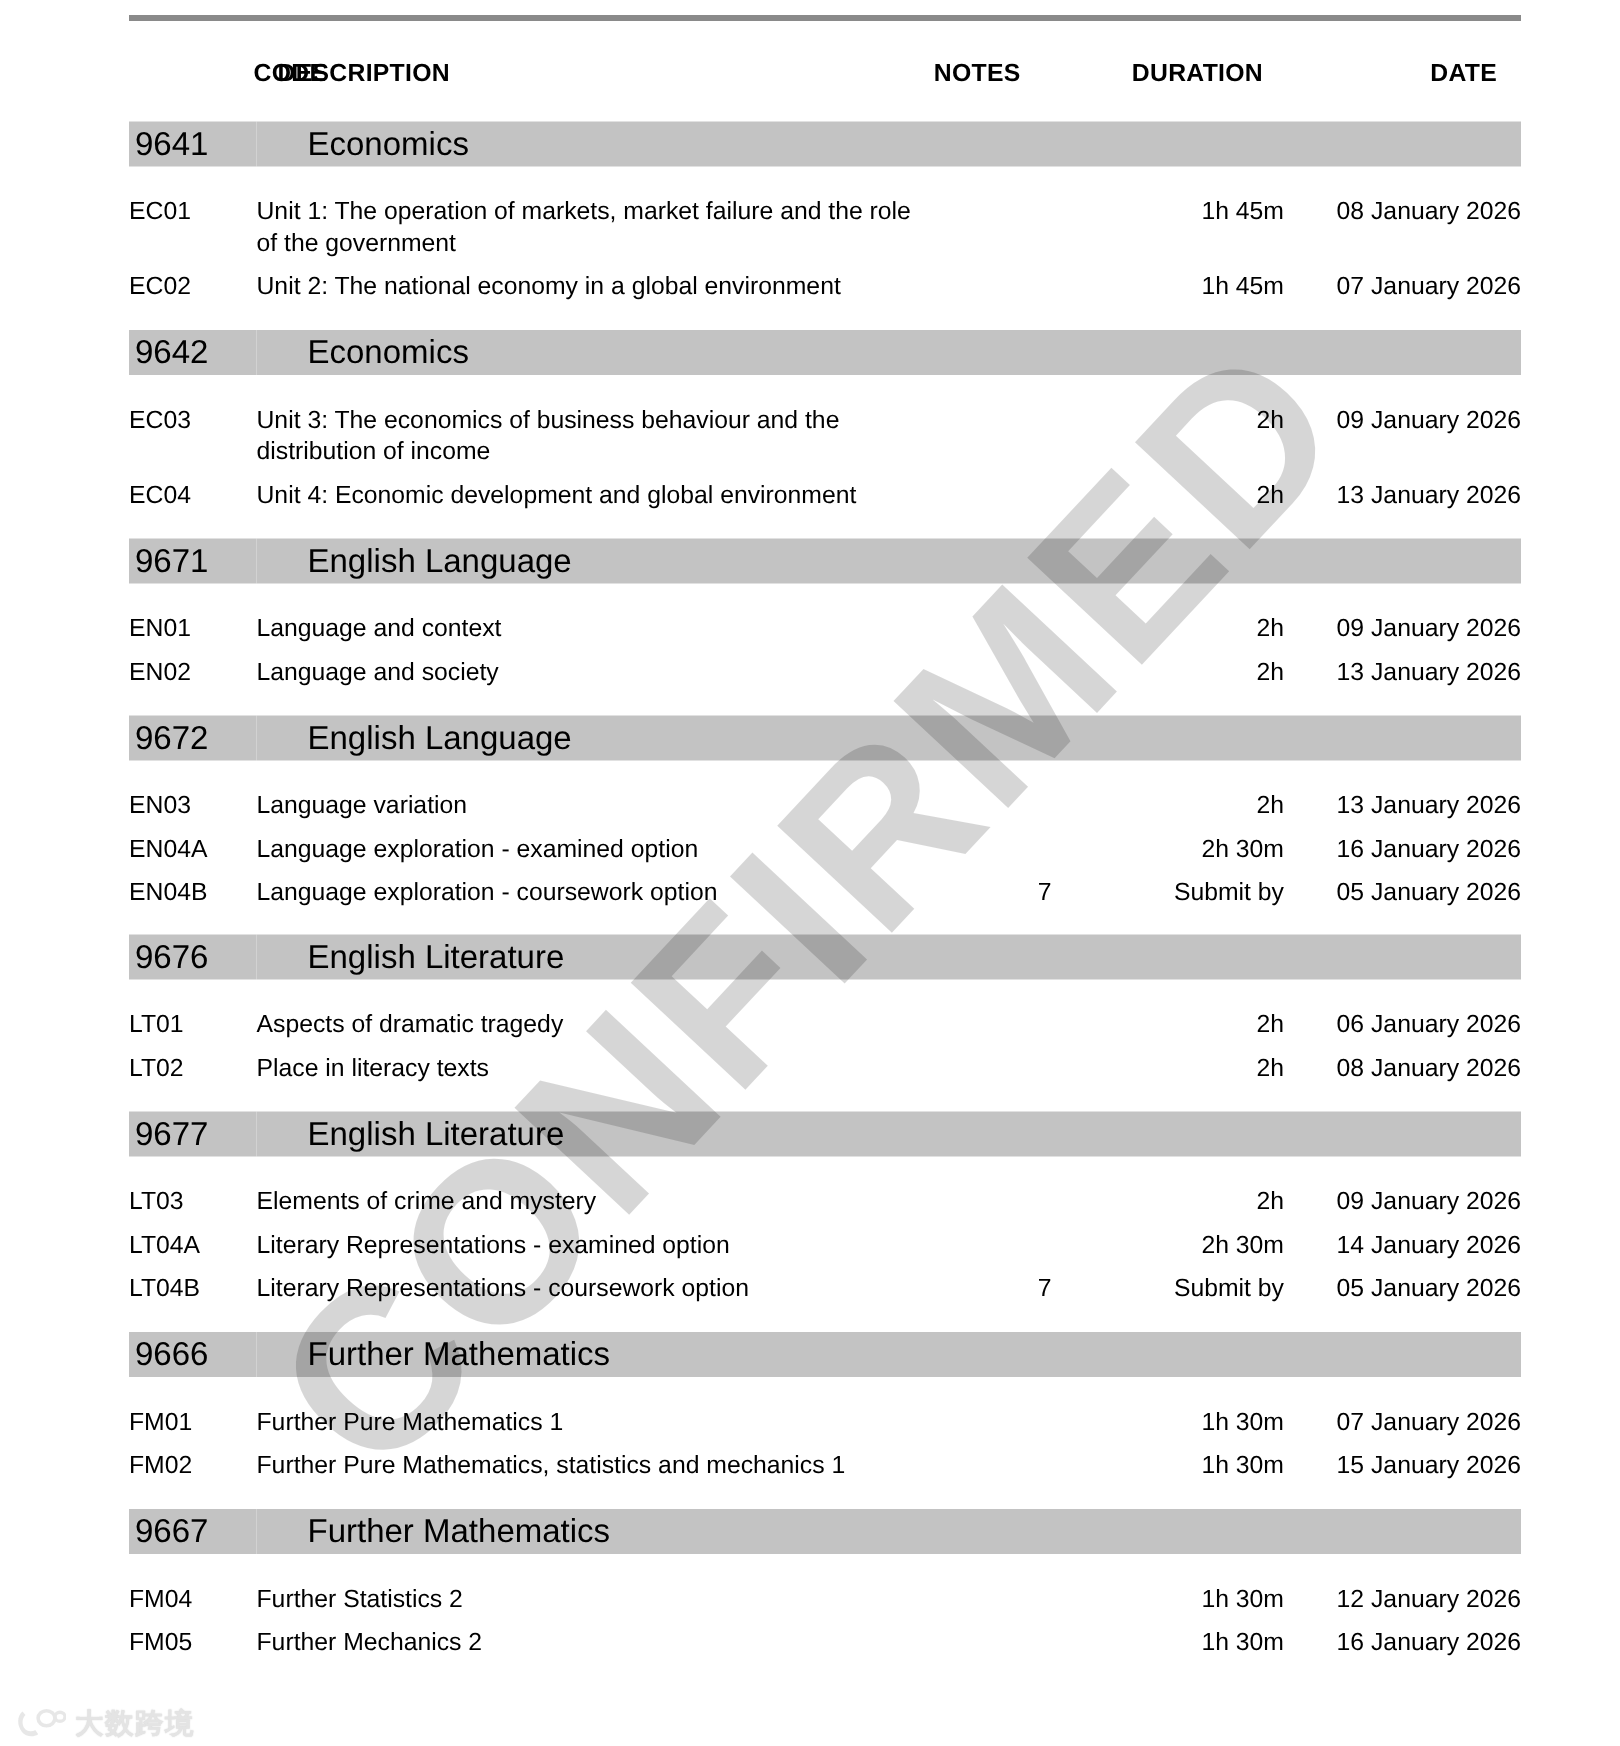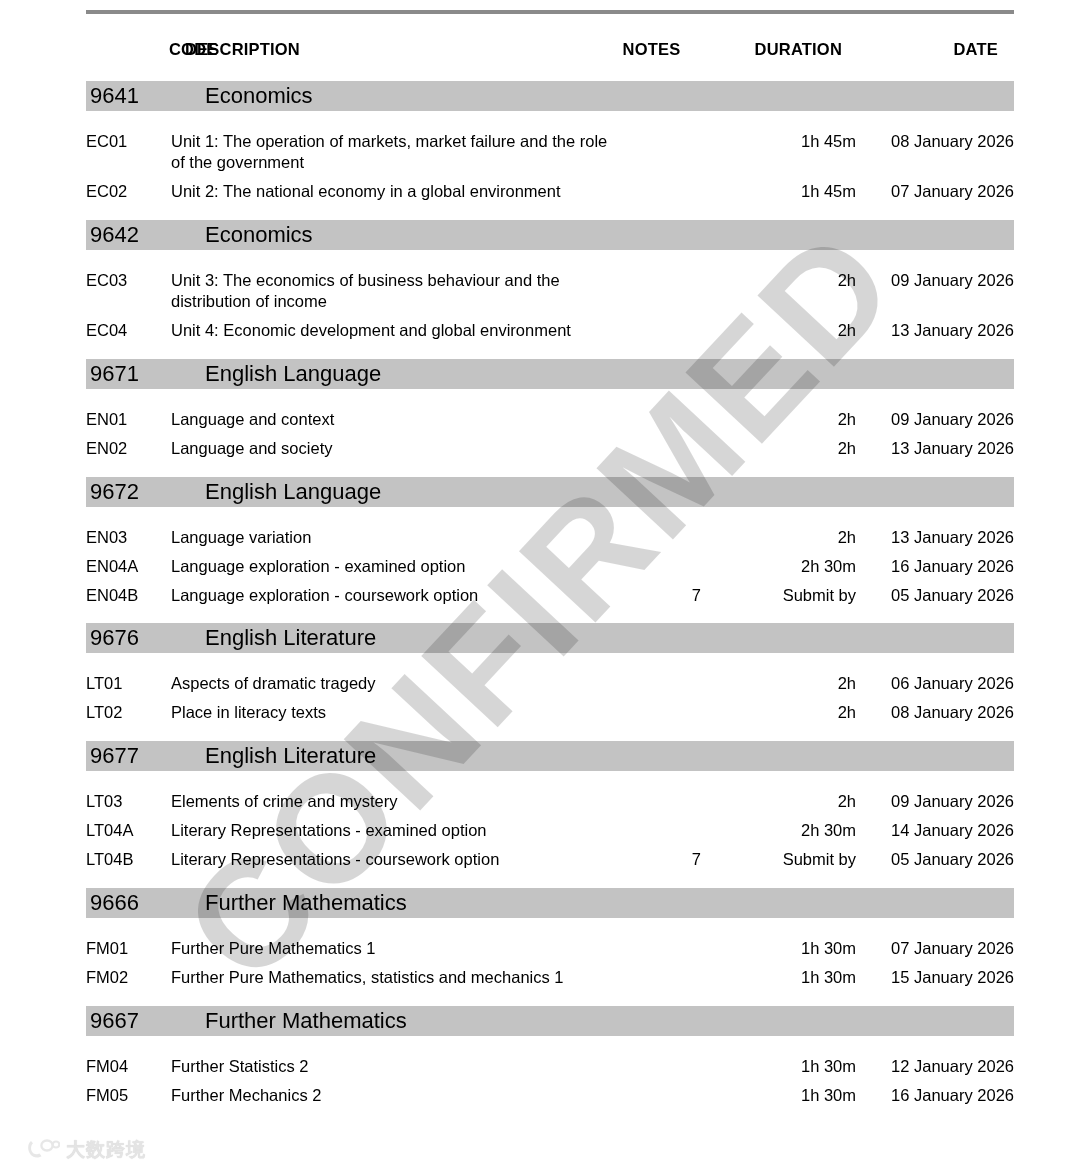--- a/index.html
+++ b/index.html
@@ -113,21 +113,21 @@
   }
   td.u-code  { padding-left: 83px; text-align: left; white-space: nowrap; }
   td.u-desc  { padding-left: 14px; text-align: left; }
   td.u-notes { padding-right: 14px; text-align: right; }
   td.u-dur   { padding-right: 14px; text-align: right; white-space: nowrap; }
   td.u-date  { padding-right: 16px; text-align: right; white-space: nowrap; }
 
   
   #logo {
     position: absolute;
-    left: 26px;
+    left: 10px;
     bottom: 4px;
     display: flex;
     align-items: center;
     gap: 6px;
     z-index: 4;
     opacity: 0.92;
   }
   #logo .glyph {
     width: 34px;
     height: 22px;

